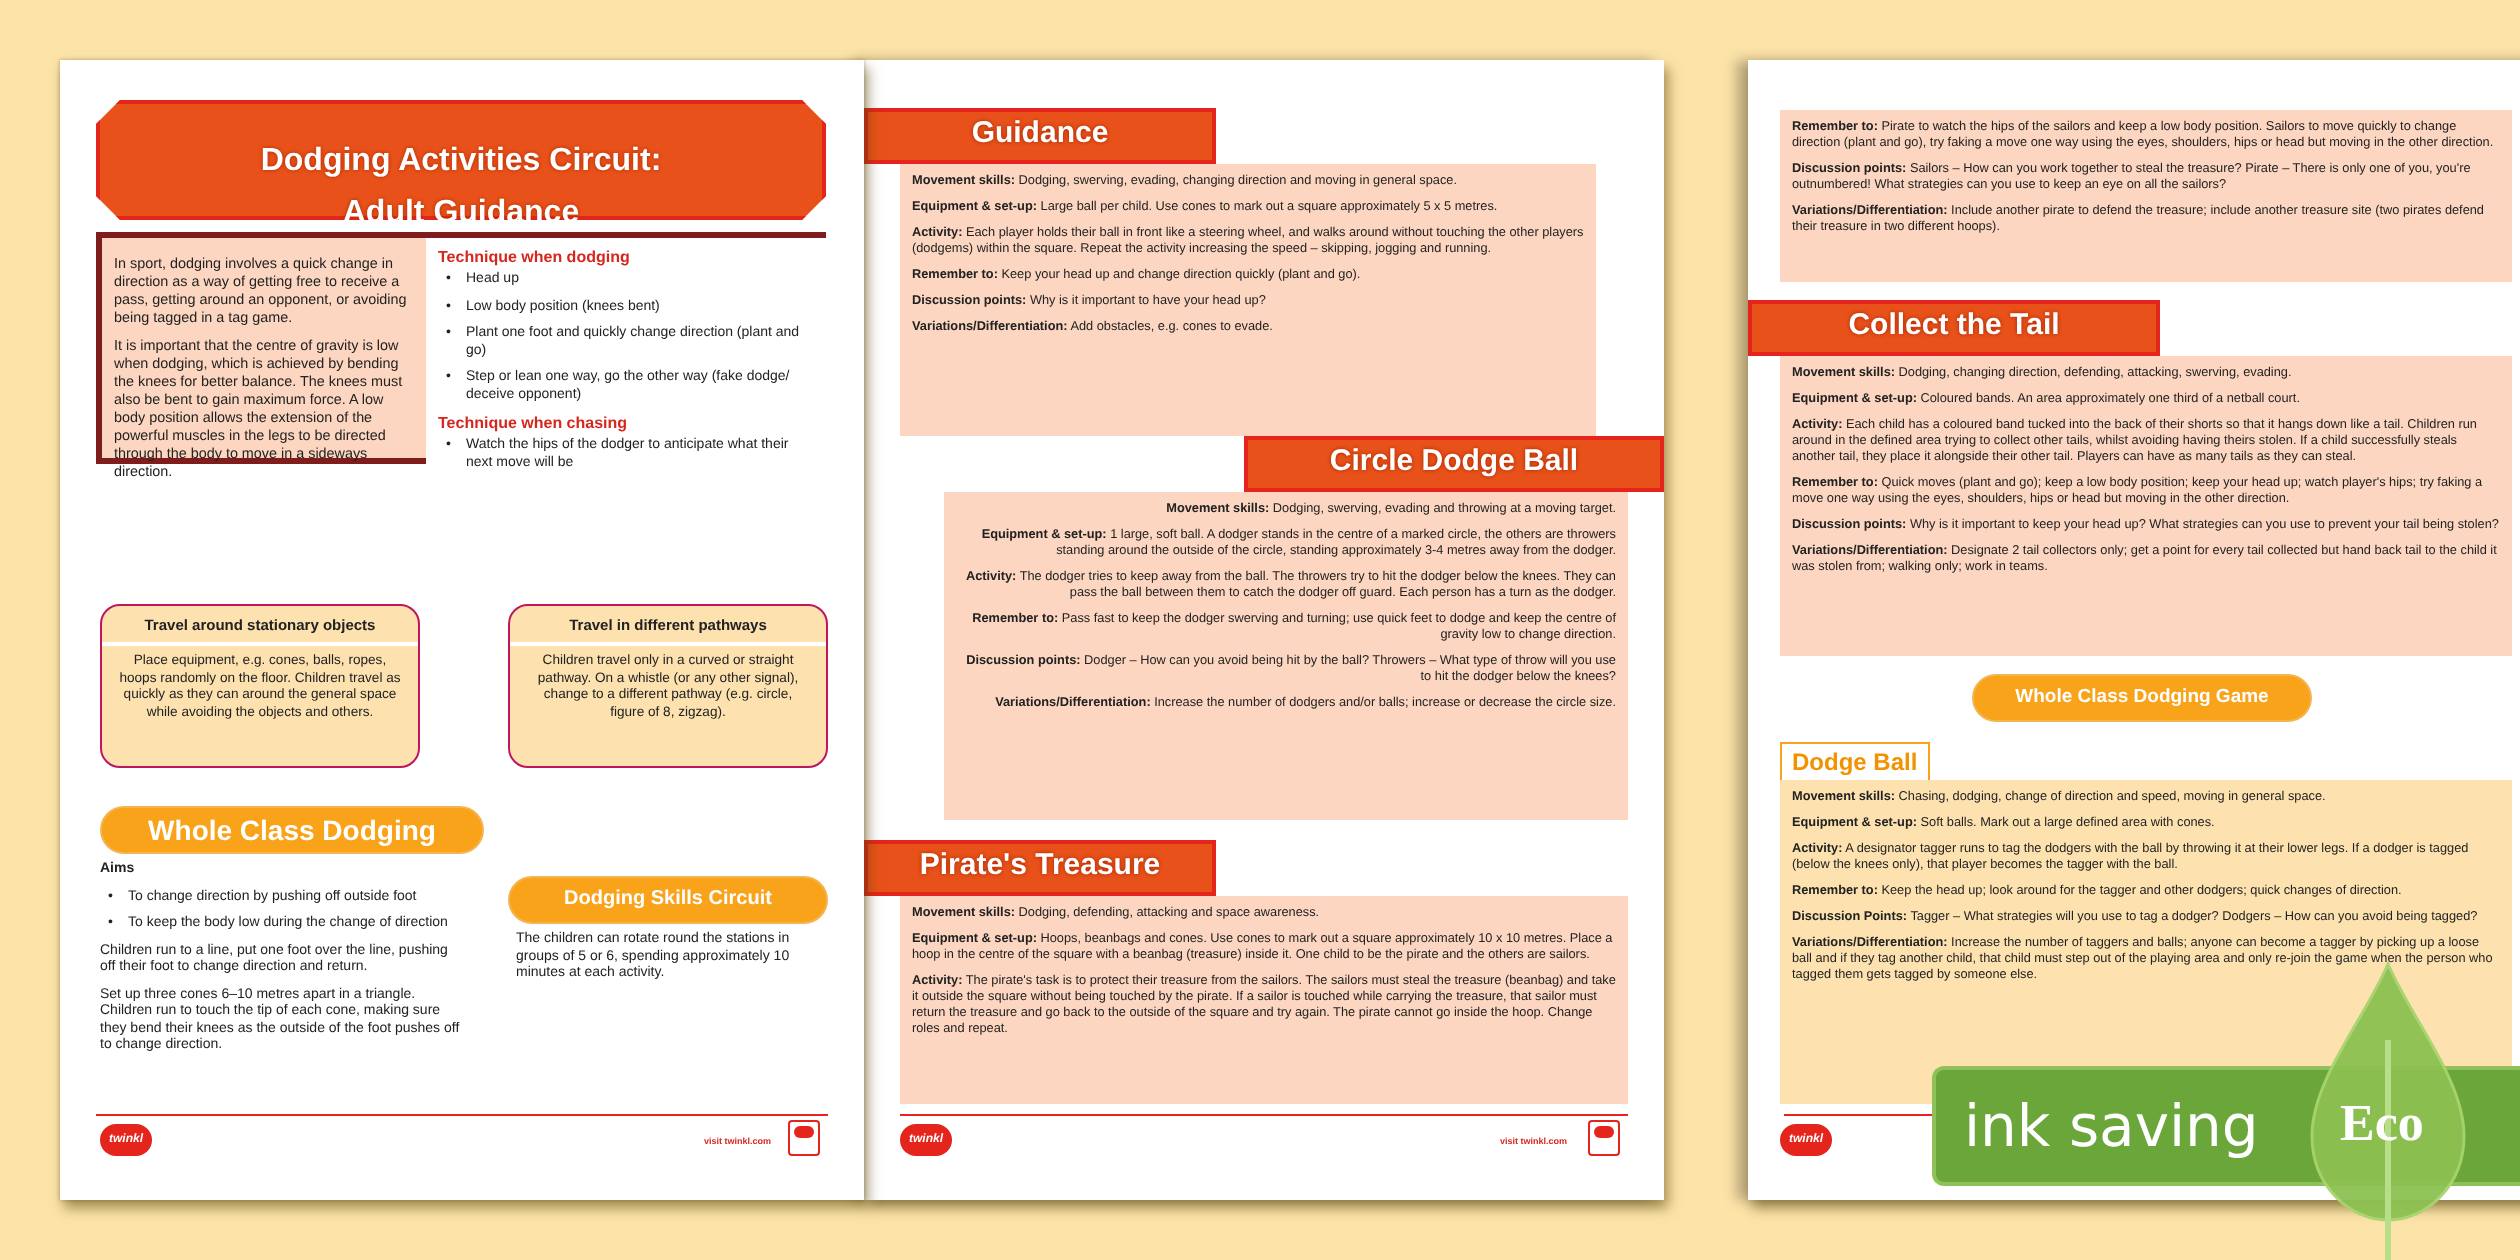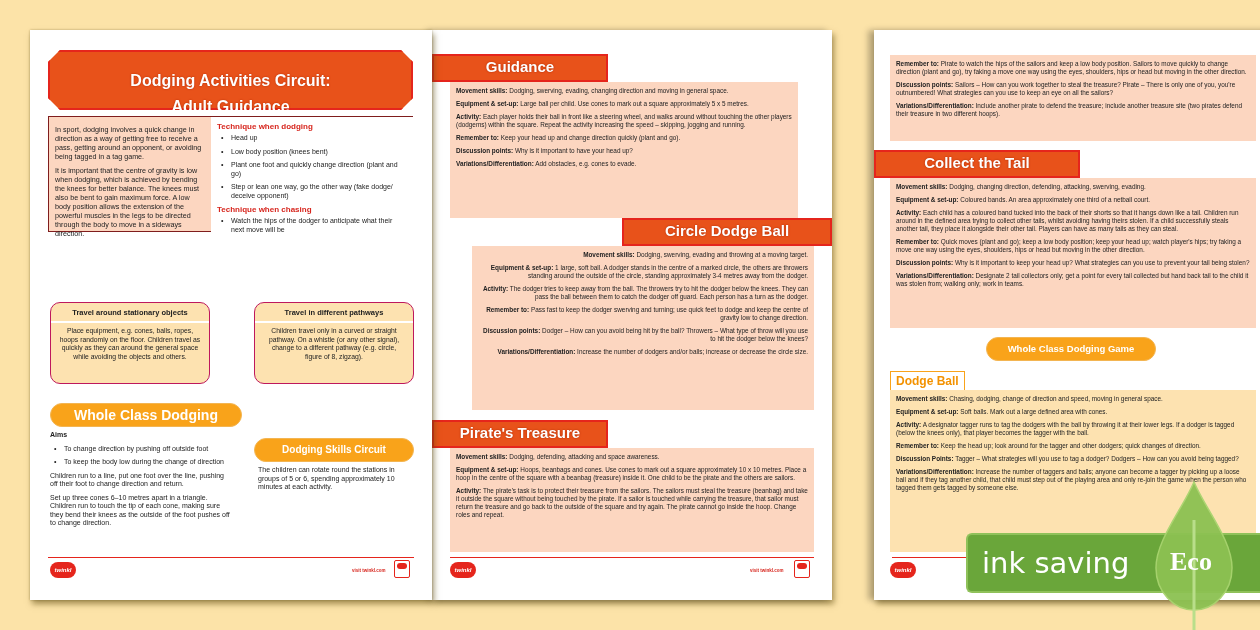--- a/index.html
+++ b/index.html
@@ -5,21 +5,21 @@
 *{box-sizing:border-box;margin:0;padding:0}
 html,body{width:1260px;height:630px;overflow:hidden}
 body{background:#fce3a8;font-family:"Liberation Sans",sans-serif;position:relative;color:#222}
 .page{position:absolute;background:#fff;box-shadow:2px 4px 6px rgba(90,70,10,.55),0 0 2px rgba(100,80,20,.4)}
 #p1{left:30px;top:30px;width:402px;height:570px;z-index:3}
 #p2{left:432px;top:30px;width:400px;height:570px;z-index:2;box-shadow:-6px 0 6px rgba(0,0,0,.25),2px 4px 6px rgba(90,70,10,.55)}
 #p3{left:874px;top:30px;width:398px;height:570px;z-index:1;box-shadow:-6px 0 6px rgba(0,0,0,.25),2px 4px 6px rgba(90,70,10,.55)}
 .hdr-oct{position:absolute;left:18px;top:20px;width:365px;height:60px;background:#e8521a;border:2px solid #e5251c;
 clip-path:polygon(12px 0,calc(100% - 12px) 0,100% 12px,100% calc(100% - 12px),calc(100% - 12px) 100%,12px 100%,0 calc(100% - 12px),0 12px);
 color:#fff;font-weight:bold;font-size:16px;text-align:center;line-height:26px;padding-top:16px;text-shadow:0 0 2px #b02a00}
-.intro{position:absolute;left:18px;top:86px;width:365px;height:116px;background:#fcd6c0;border:1px solid #7f1d1d}
+.intro{position:absolute;left:18px;top:86px;width:365px;height:116px;background:#fcd6c0;border:3px solid #7f1d1d}
 .intro-left{position:absolute;left:6px;top:8px;width:150px;font-size:7.2px;line-height:9px}
 .intro-left p{margin-bottom:5px}
 .intro-right{position:absolute;left:162px;top:0;width:202px;height:146px;background:#fff;padding:4px 6px}
 .tech-h{color:#d7261e;font-weight:bold;font-size:8px;margin:1px 0 3px}
 .bul{font-size:7px;line-height:8.5px;padding-left:14px;position:relative;margin-bottom:5px}
 .bul:before{content:"•";position:absolute;left:4px;top:0}
 .pill{position:absolute;background:#f9a31a;color:#fff;font-weight:bold;border-radius:12px;text-align:center;border:1px solid #f3b552}
 .card{position:absolute;background:#fde2b0;border-radius:10px;overflow:hidden;border:1px solid #be185d}
 .card-h{font-weight:bold;font-size:7.5px;text-align:center;padding:5px 0 4px;border-bottom:2px solid #fff}
 .card-b{font-size:6.8px;line-height:8.5px;text-align:center;padding:4px 8px}

